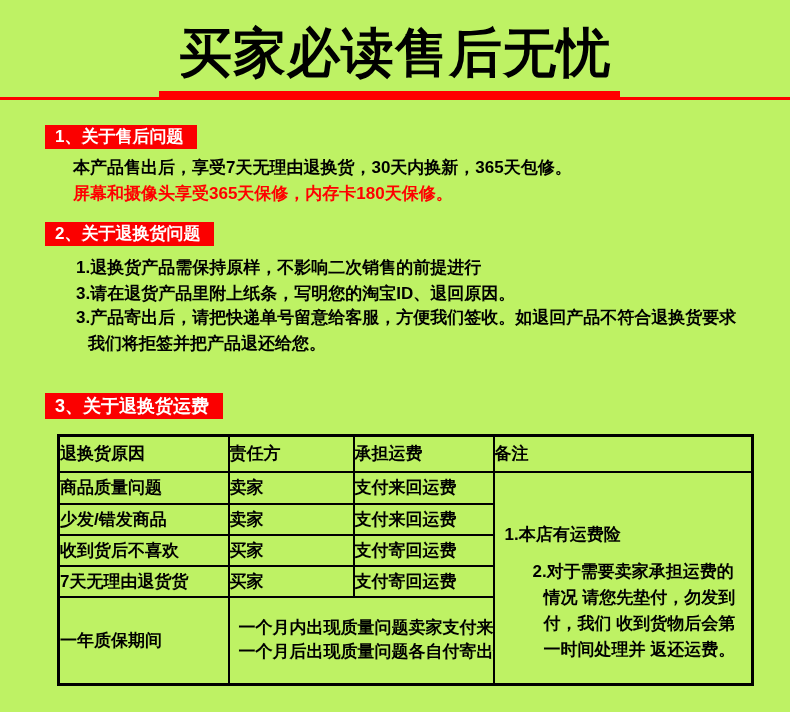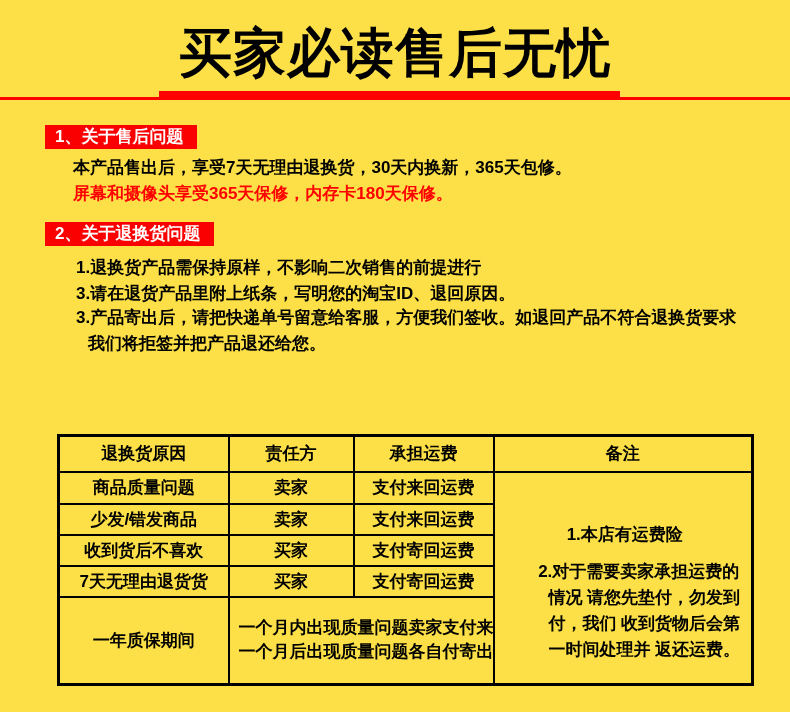--- a/index.html
+++ b/index.html
@@ -1,16 +1,16 @@
 <!DOCTYPE html>
 <html><head>
 <meta charset="utf-8">
 <style>
   html,body{margin:0;padding:0;background:#fff;}
-  #page{position:relative;width:790px;height:712px;background:#fde047;overflow:hidden;
+  #page{position:relative;width:790px;height:712px;background:#bef264;overflow:hidden;
         font-family:"Liberation Sans","DejaVu Sans",sans-serif;color:#000;}
 
   
   .title{position:absolute;top:18px;left:0;width:790px;text-align:center;
          font-size:53px;font-weight:900;letter-spacing:1px;color:#000;white-space:nowrap;}
   .rule-thin{position:absolute;top:97px;left:0;width:790px;height:3px;background:#ff0000;}
   .rule-thick{position:absolute;top:91px;left:159px;width:461px;height:7px;background:#ff0000;}
 
   
   .sec-label{position:absolute;left:45px;height:24px;line-height:24px;background:#fb0000;
@@ -19,21 +19,21 @@
   .lbl2{top:222px;}
   .lbl3{top:393px;height:26px;line-height:26px;font-size:18px;}
 
   
   .tline{position:absolute;font-size:17px;font-weight:bold;white-space:nowrap;line-height:20px;}
   .red{color:#ff0000;}
 
   
   table.freight{position:absolute;top:434px;left:57px;border-collapse:collapse;
                 table-layout:fixed;width:694px;border:3px solid #000;}
-  table.freight td{border:2px solid #000;text-align:center;vertical-align:middle;
+  table.freight td{border:2px solid #000;vertical-align:middle;
                    font-size:17px;font-weight:bold;padding:0;overflow:hidden;}
   td.notes-cell{text-align:left;vertical-align:top;font-weight:normal;font-size:18px;}
   .notes-inner{padding:30px 6px 0 10px;line-height:26px;}
   .note-wrap{text-indent:0;padding-left:11px;}
   .note-first{padding-left:0;}
   td.warranty-cell{text-align:left;font-size:14px;}
   .warranty-inner{padding-left:9px;line-height:24px;white-space:nowrap;}
 </style>
 </head>
 <body>
@@ -47,20 +47,21 @@
   <div class="sec-label lbl1">1、关于售后问题</div>
   <div class="tline" style="top:158px;left:73px;">本产品售出后，享受7天无理由退换货，30天内换新，365天包修。</div>
   <div class="tline red" style="top:184px;left:73px;">屏幕和摄像头享受365天保修，内存卡180天保修。</div>
 
   <div class="sec-label lbl2">2、关于退换货问题</div>
   <div class="tline" style="top:258px;left:76px;">1.退换货产品需保持原样，不影响二次销售的前提进行</div>
   <div class="tline" style="top:284px;left:76px;">3.请在退货产品里附上纸条，写明您的淘宝ID、退回原因。</div>
   <div class="tline" style="top:308px;left:76px;">3.产品寄出后，请把快递单号留意给客服，方便我们签收。如退回产品不符合退换货要求</div>
   <div class="tline" style="top:334px;left:88px;">我们将拒签并把产品退还给您。</div>
 
+  <div class="sec-label lbl3">3、关于退换货运费</div>
 
   <table class="freight">
     <colgroup>
       <col style="width:170px">
         <col style="width:125px">
         <col style="width:140px">
         <col style="width:259px">
     </colgroup>
     <tbody>
         <tr style="height:36px">

